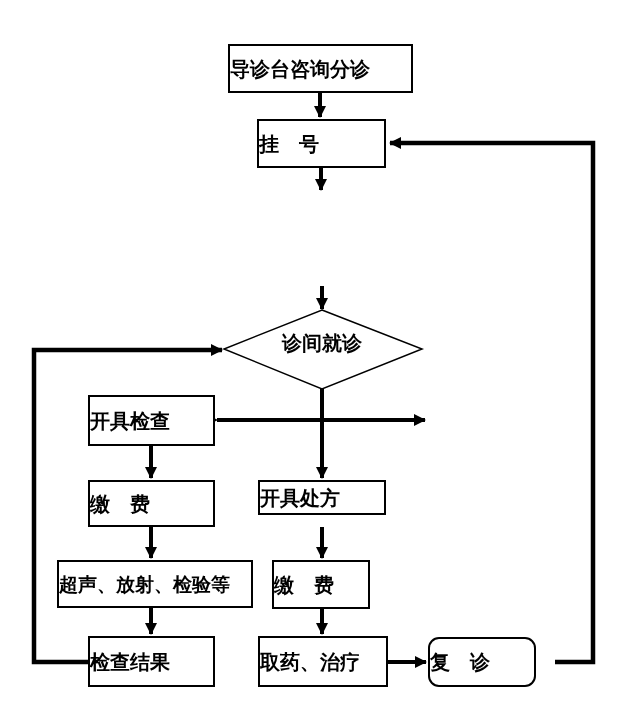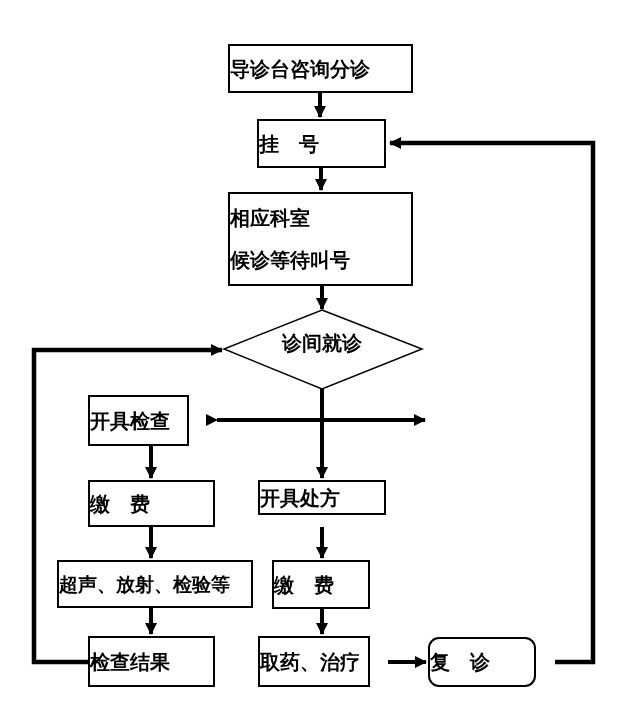--- a/index.html
+++ b/index.html
@@ -93,30 +93,26 @@
   </svg>
 
   <div class="node" style="left:228px; top:44px; width:185px; height:49px;">
     <span>导诊台咨询分诊</span>
   </div>
 
   <div class="node" style="left:257px; top:119px; width:129px; height:49px;">
     <span>挂　号</span>
   </div>
 
-  <div class="node tall" style="left:228px; top:192px; width:185px; height:94px;">
-    <span>相应科室</span>
-    <span>候诊等待叫号</span>
-  </div>
 
   <div class="diamond-label" style="left:242px; top:330px; width:160px; height:40px;">
     <span>诊间就诊</span>
   </div>
 
-  <div class="node" style="left:88px; top:395px; width:101px; height:51px;">
+  <div class="node" style="left:88px; top:395px; width:127px; height:51px;">
     <span>开具检查</span>
   </div>
 
 
   <div class="node" style="left:88px; top:480px; width:127px; height:47px;">
     <span>缴　费</span>
   </div>
 
   <div class="node" style="left:258px; top:480px; width:128px; height:35px;">
     <span>开具处方</span>
@@ -127,21 +123,21 @@
   </div>
 
   <div class="node" style="left:272px; top:560px; width:98px; height:49px;">
     <span>缴　费</span>
   </div>
 
   <div class="node" style="left:88px; top:636px; width:127px; height:51px;">
     <span>检查结果</span>
   </div>
 
-  <div class="node" style="left:258px; top:636px; width:112px; height:51px;">
+  <div class="node" style="left:258px; top:636px; width:130px; height:51px;">
     <span>取药、治疗</span>
   </div>
 
   <div class="node" style="left:428px; top:637px; width:108px; height:50px;border-radius:11px;">
     <span>复　诊</span>
   </div>
 
 </div>
 
 </body></html>

